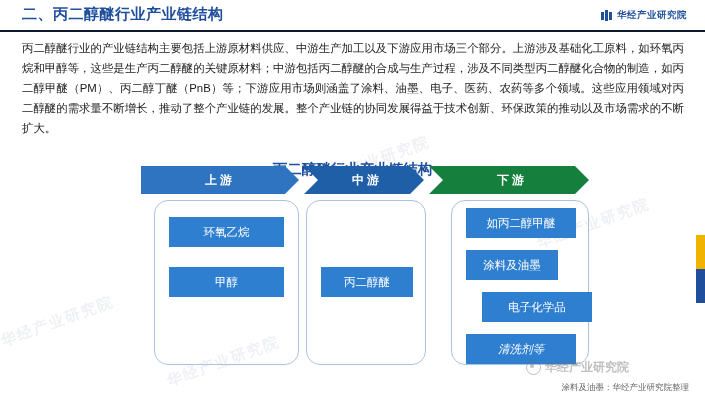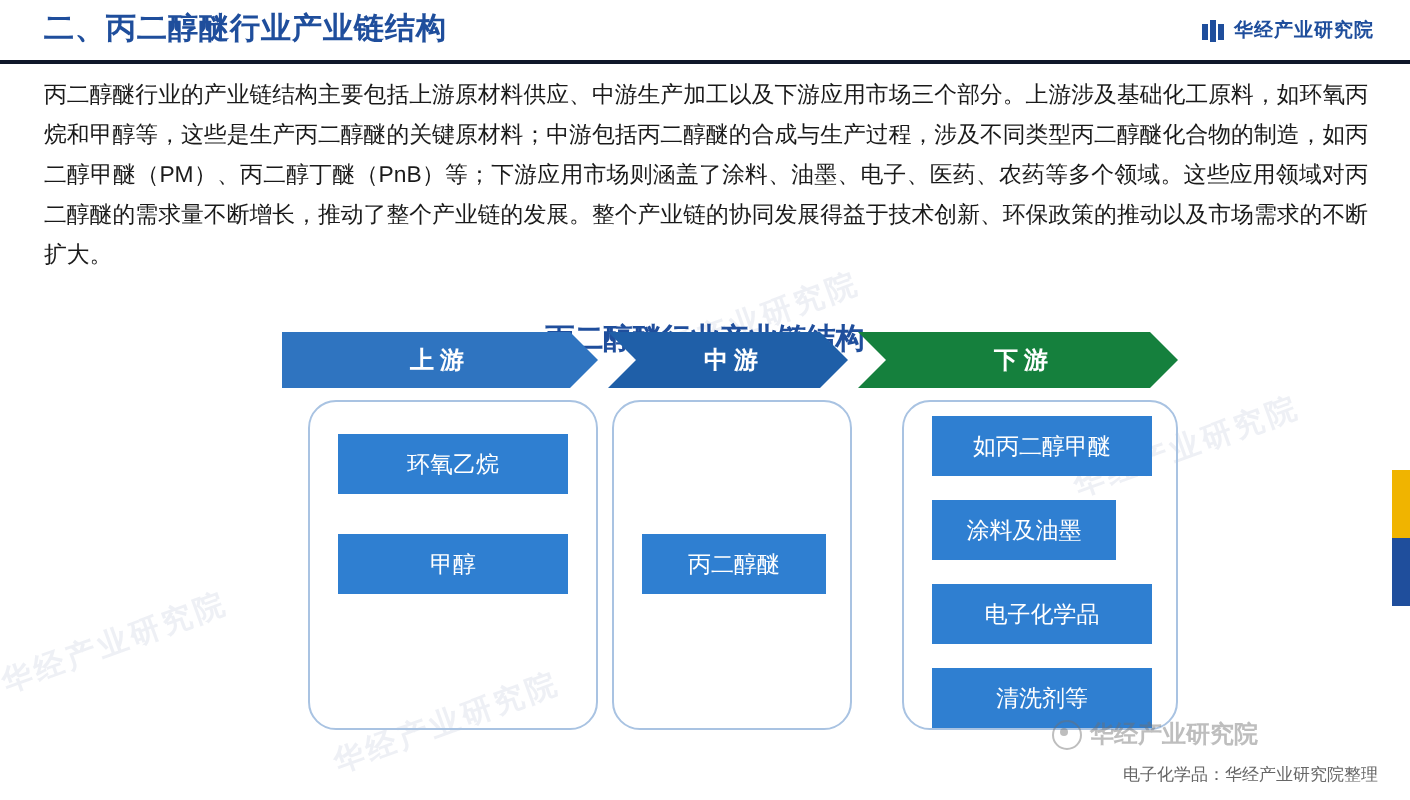--- a/index.html
+++ b/index.html
@@ -160,22 +160,22 @@
     box-sizing: border-box;
   }
   .chip-u1 { left: 155px; top: 77px;  width: 115px; }
   .chip-u2 { left: 155px; top: 127px; width: 115px; }
   .chip-u3 { left: 155px; top: 177px; width: 115px; }
 
   .chip-m1 { left: 307px; top: 127px; width: 92px; }
 
   .chip-d1 { left: 452px; top: 68px;  width: 110px; }
   .chip-d2 { left: 452px; top: 110px; width: 92px; }
-  .chip-d3 { left: 452px; top: 152px; width: 110px; }
-  .chip-d4 { left: 452px; top: 194px; width: 110px; }
+  .chip-d3 { left: 468px; top: 152px; width: 110px; }
+  .chip-d4 { left: 452px; top: 194px; width: 110px; font-style: italic; }
 
   
   .source {
     position: absolute;
     right: 16px;
     bottom: 6px;
     font-size: 8.5px;
     color: #666666;
   }
   .weibo-wm {
@@ -259,13 +259,13 @@
   <div class="chip chip-d4">清洗剂等</div>
 </div>
 
 <div class="edgebar b1"></div>
 <div class="edgebar b2"></div>
 
 <div class="weibo-wm">
   <span class="weibo-eye"></span>
   <span>华经产业研究院</span>
 </div>
-<div class="source">电子化学品：华经产业研究院整理</div>
+<div class="source">涂料及油墨：华经产业研究院整理</div>
 
 </body></html>

